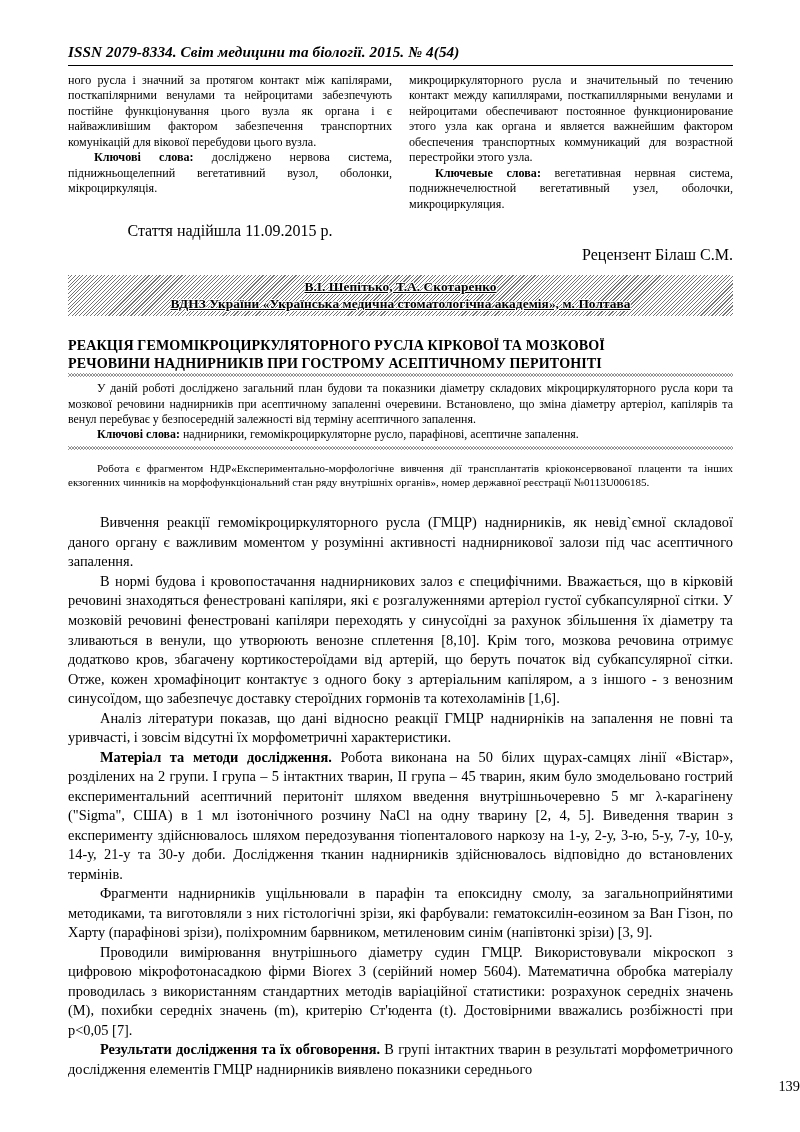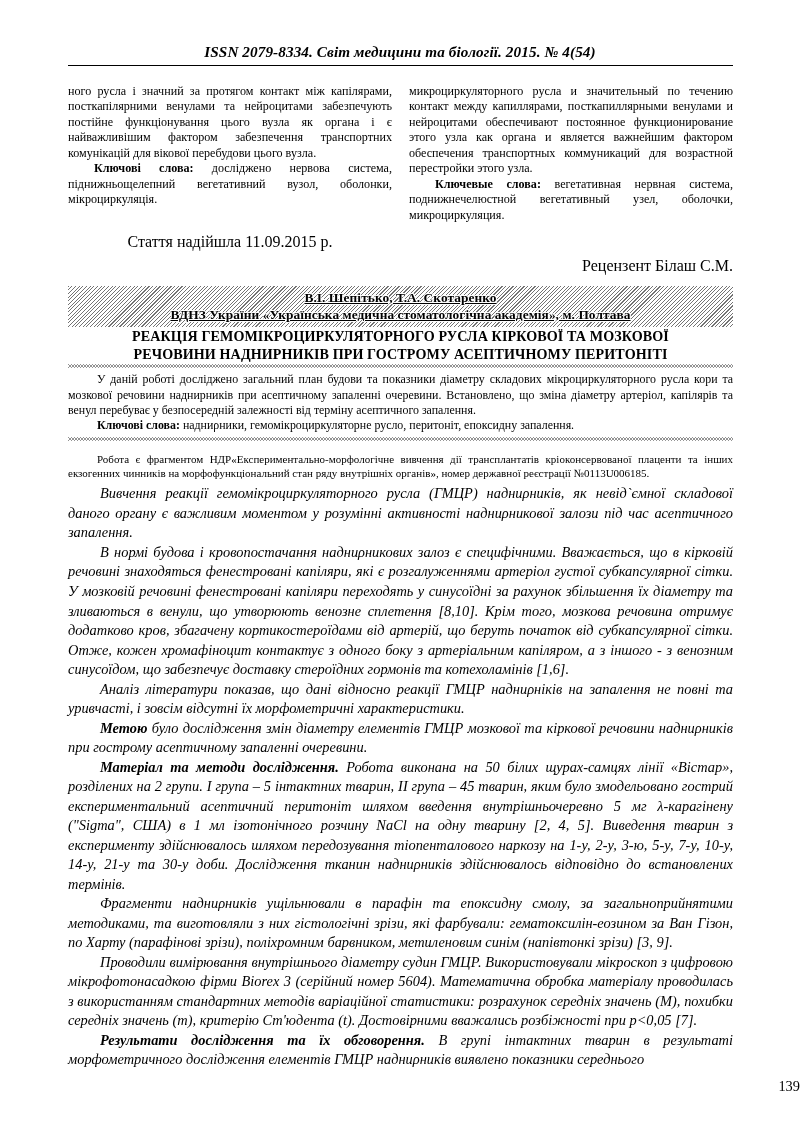--- a/index.html
+++ b/index.html
@@ -19,41 +19,41 @@
 
   .page {
     width: 800px;
     height: 1132px;
     padding: 44px 67px 0 68px;
     position: relative;
   }
 
   
   .running-head {
-    text-align: center;
+    text-align: left;
     font-size: 15.2px;
     font-weight: bold;
     font-style: italic;
     letter-spacing: 0.1px;
     line-height: 1.1;
     padding-right: 1px;
     font-family: Liberation Serif, serif;
   }
   .head-rule {
     border: 0;
     border-top: 1.6px solid #000;
     margin: 4px 0 0 0;
     height: 0;
   }
 
   
   .two-col {
     display: flex;
     gap: 17px;
-    margin-top: 18px;
+    margin-top: 7px;
   }
   .col {
     width: 324px;
     font-size: 12.1px;
     line-height: 1.285;
     text-align: justify;
     text-justify: inter-word;
   }
   .col p {
     margin: 0;
@@ -111,22 +111,21 @@
     display: block;
     text-shadow:
        0.6px 0 0 #fff, -0.6px 0 0 #fff,
        0 0.6px 0 #fff, 0 -0.6px 0 #fff,
        0.6px 0.6px 0 #fff, -0.6px -0.6px 0 #fff,
        0.6px -0.6px 0 #fff, -0.6px 0.6px 0 #fff;
   }
 
   
   .article-title {
-    margin-top: 0;
-    text-align: center;
+    margin-top: 20px;
     font-size: 14.1px;
     font-weight: bold;
     line-height: 1.3;
     letter-spacing: 0.1px;
   }
   .article-title .line { display: block; }
 
   
   .zigzag {
     height: 6px;
@@ -152,27 +151,26 @@
     margin-top: 10px;
     width: 665px;
     font-size: 11px;
     line-height: 1.3;
     text-align: justify;
     text-indent: 29px;
   }
 
   
   .body-text {
-    margin-top: 4px;
+    margin-top: 24px;
     width: 665px;
     font-size: 14.4px;
     line-height: 1.355;
     text-align: justify;
     text-justify: inter-word;
-    font-style: italic;
   }
   .body-text p {
     margin: 0;
     text-indent: 32px;
   }
   .lead { font-weight: bold; }
 
   
   .page-number {
     position: absolute;
@@ -214,31 +212,30 @@
   </div>
 
   <div class="article-title">
     <span class="line">РЕАКЦІЯ ГЕМОМІКРОЦИРКУЛЯТОРНОГО РУСЛА КІРКОВОЇ ТА МОЗКОВОЇ</span>
     <span class="line">РЕЧОВИНИ НАДНИРНИКІВ ПРИ ГОСТРОМУ АСЕПТИЧНОМУ ПЕРИТОНІТІ</span>
   </div>
 
   <div class="zigzag"></div>
   <div class="abstract">
     <p>У даній роботі досліджено загальний план будови та показники діаметру складових мікроциркуляторного русла кори та мозкової речовини наднирників при асептичному запаленні очеревини. Встановлено, що зміна діаметру артеріол, капілярів та венул перебуває у безпосередній залежності від терміну асептичного запалення.</p>
-    <p><span class="kw-label">Ключові слова:</span><span> надниρники, гемомікроциркуляторне русло, перитоніт, епоксидну запалення.</span></p>
+    <p><span class="kw-label">Ключові слова:</span><span> надниρники, гемомікроциркуляторне русло, парафінові, асептичне запалення.</span></p>
   </div>
   <div class="zigzag"></div>
 
   <div class="funding">Робота є фрагментом НДР«Експериментально-морфологічне вивчення дії трансплантатів кріоконсервованої плаценти та інших екзогенних чинників на морфофункціональний стан ряду внутрішніх органів», номер державної реєстрації №0113U006185.</div>
 
   <div class="body-text">
     <p><span class="lead"></span><span>Вивчення реакції гемомікроциркуляторного русла (ГМЦР) надниρників, як невід`ємної складової даного органу є важливим моментом у розумінні активності надниρникової залози під час асептичного запалення.</span></p>
     <p><span class="lead"></span><span>В нормі будова і кровопостачання надниρникових залоз є специфічними. Вважається, що в кірковій речовині знаходяться фенестровані капіляри, які є розгалуженнями артеріол густої субкапсулярної сітки. У мозковій речовині фенестровані капіляри переходять у синусоїдні за рахунок збільшення їх діаметру та зливаються в венули, що утворюють венозне сплетення [8,10]. Крім того, мозкова речовина отримує додатково кров, збагачену кортикостероїдами від артерій, що беруть початок від субкапсулярної сітки. Отже, кожен хромафіноцит контактує з одного боку з артеріальним капіляром, а з іншого - з венозним синусоїдом, що забезпечує доставку стероїдних гормонів та котехоламінів [1,6].</span></p>
     <p><span class="lead"></span><span>Аналіз літератури показав, що дані відносно реакції ГМЦР надниρніків на запалення не повні та уривчасті, і зовсім відсутні їх морфометричні характеристики.</span></p>
-    <p><span class="lead">Метою</span><span> було дослідження змін діаметру елементів ГМЦР мозкової та кіркової речовини надниρників при гострому асептичному запаленні очеревини.</span></p>
     <p><span class="lead">Матеріал та методи дослідження.</span><span> Робота виконана на 50 білих щурах-самцях лінії «Вістар», розділених на 2 групи. І група – 5 інтактних тварин, ІІ група – 45 тварин, яким було змодельовано гострий експериментальний асептичний перитоніт шляхом введення внутрішньочеревно 5 мг λ-карагінену ("Sigma", США) в 1 мл ізотонічного розчину NaCl на одну тварину [2, 4, 5]. Виведення тварин з експерименту здійснювалось шляхом передозування тіопенталового наркозу на 1-у, 2-у, 3-ю, 5-у, 7-у, 10-у, 14-у, 21-у та 30-у доби. Дослідження тканин надниρників здійснювалось відповідно до встановлених термінів.</span></p>
     <p><span class="lead"></span><span>Фрагменти надниρників ущільнювали в парафін та епоксидну смолу, за загальноприйнятими методиками, та виготовляли з них гістологічні зрізи, які фарбували: гематоксилін-еозином за Ван Гізон, по Харту (парафінові зрізи), поліхромним барвником, метиленовим синім (напівтонкі зрізи) [3, 9].</span></p>
     <p><span class="lead"></span><span>Проводили вимірювання внутрішнього діаметру судин ГМЦР. Використовували мікроскоп з цифровою мікрофотонасадкою фірми Biorex 3 (серійний номер 5604). Математична обробка матеріалу проводилась з використанням стандартних методів варіаційної статистики: розрахунок середніх значень (М), похибки середніх значень (m), критерію Ст'юдента (t). Достовірними вважались розбіжності при p&lt;0,05 [7].</span></p>
     <p><span class="lead">Результати дослідження та їх обговорення.</span><span> В групі інтактних тварин в результаті морфометричного дослідження елементів ГМЦР надниρників виявлено показники середнього</span></p>
   </div>
 
   <div class="page-number">139</div>
 
 </div>
 

